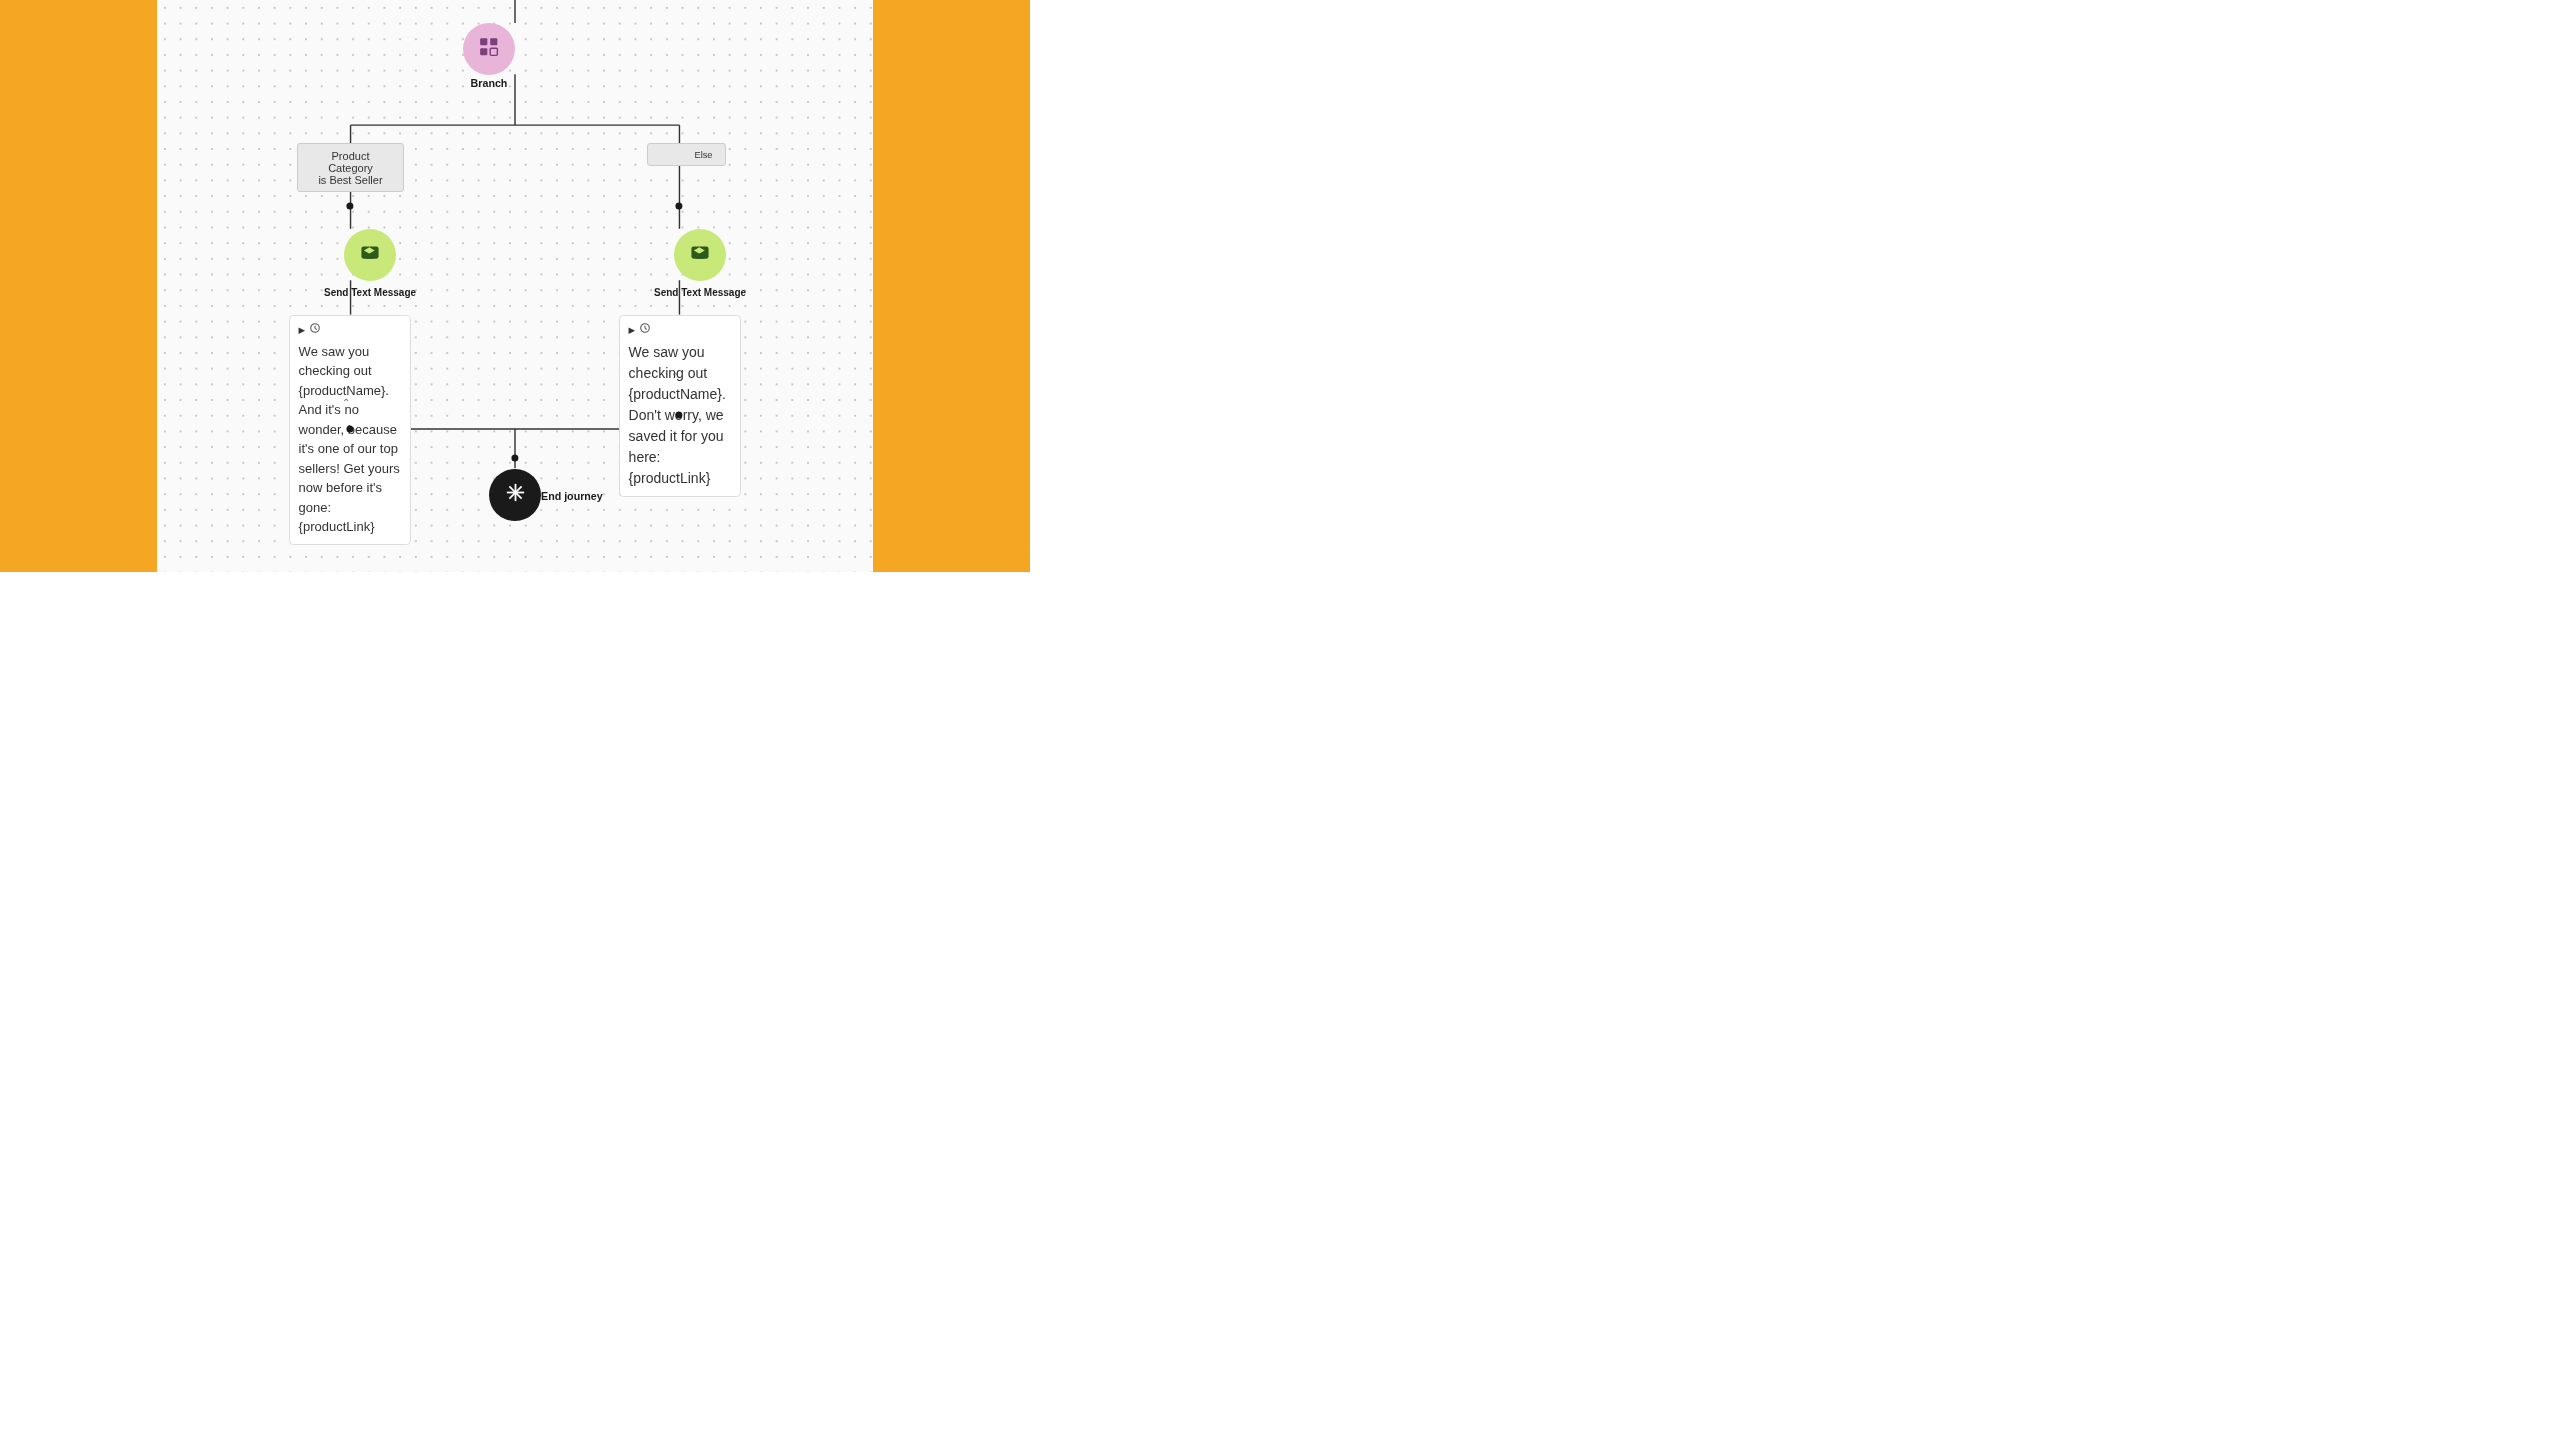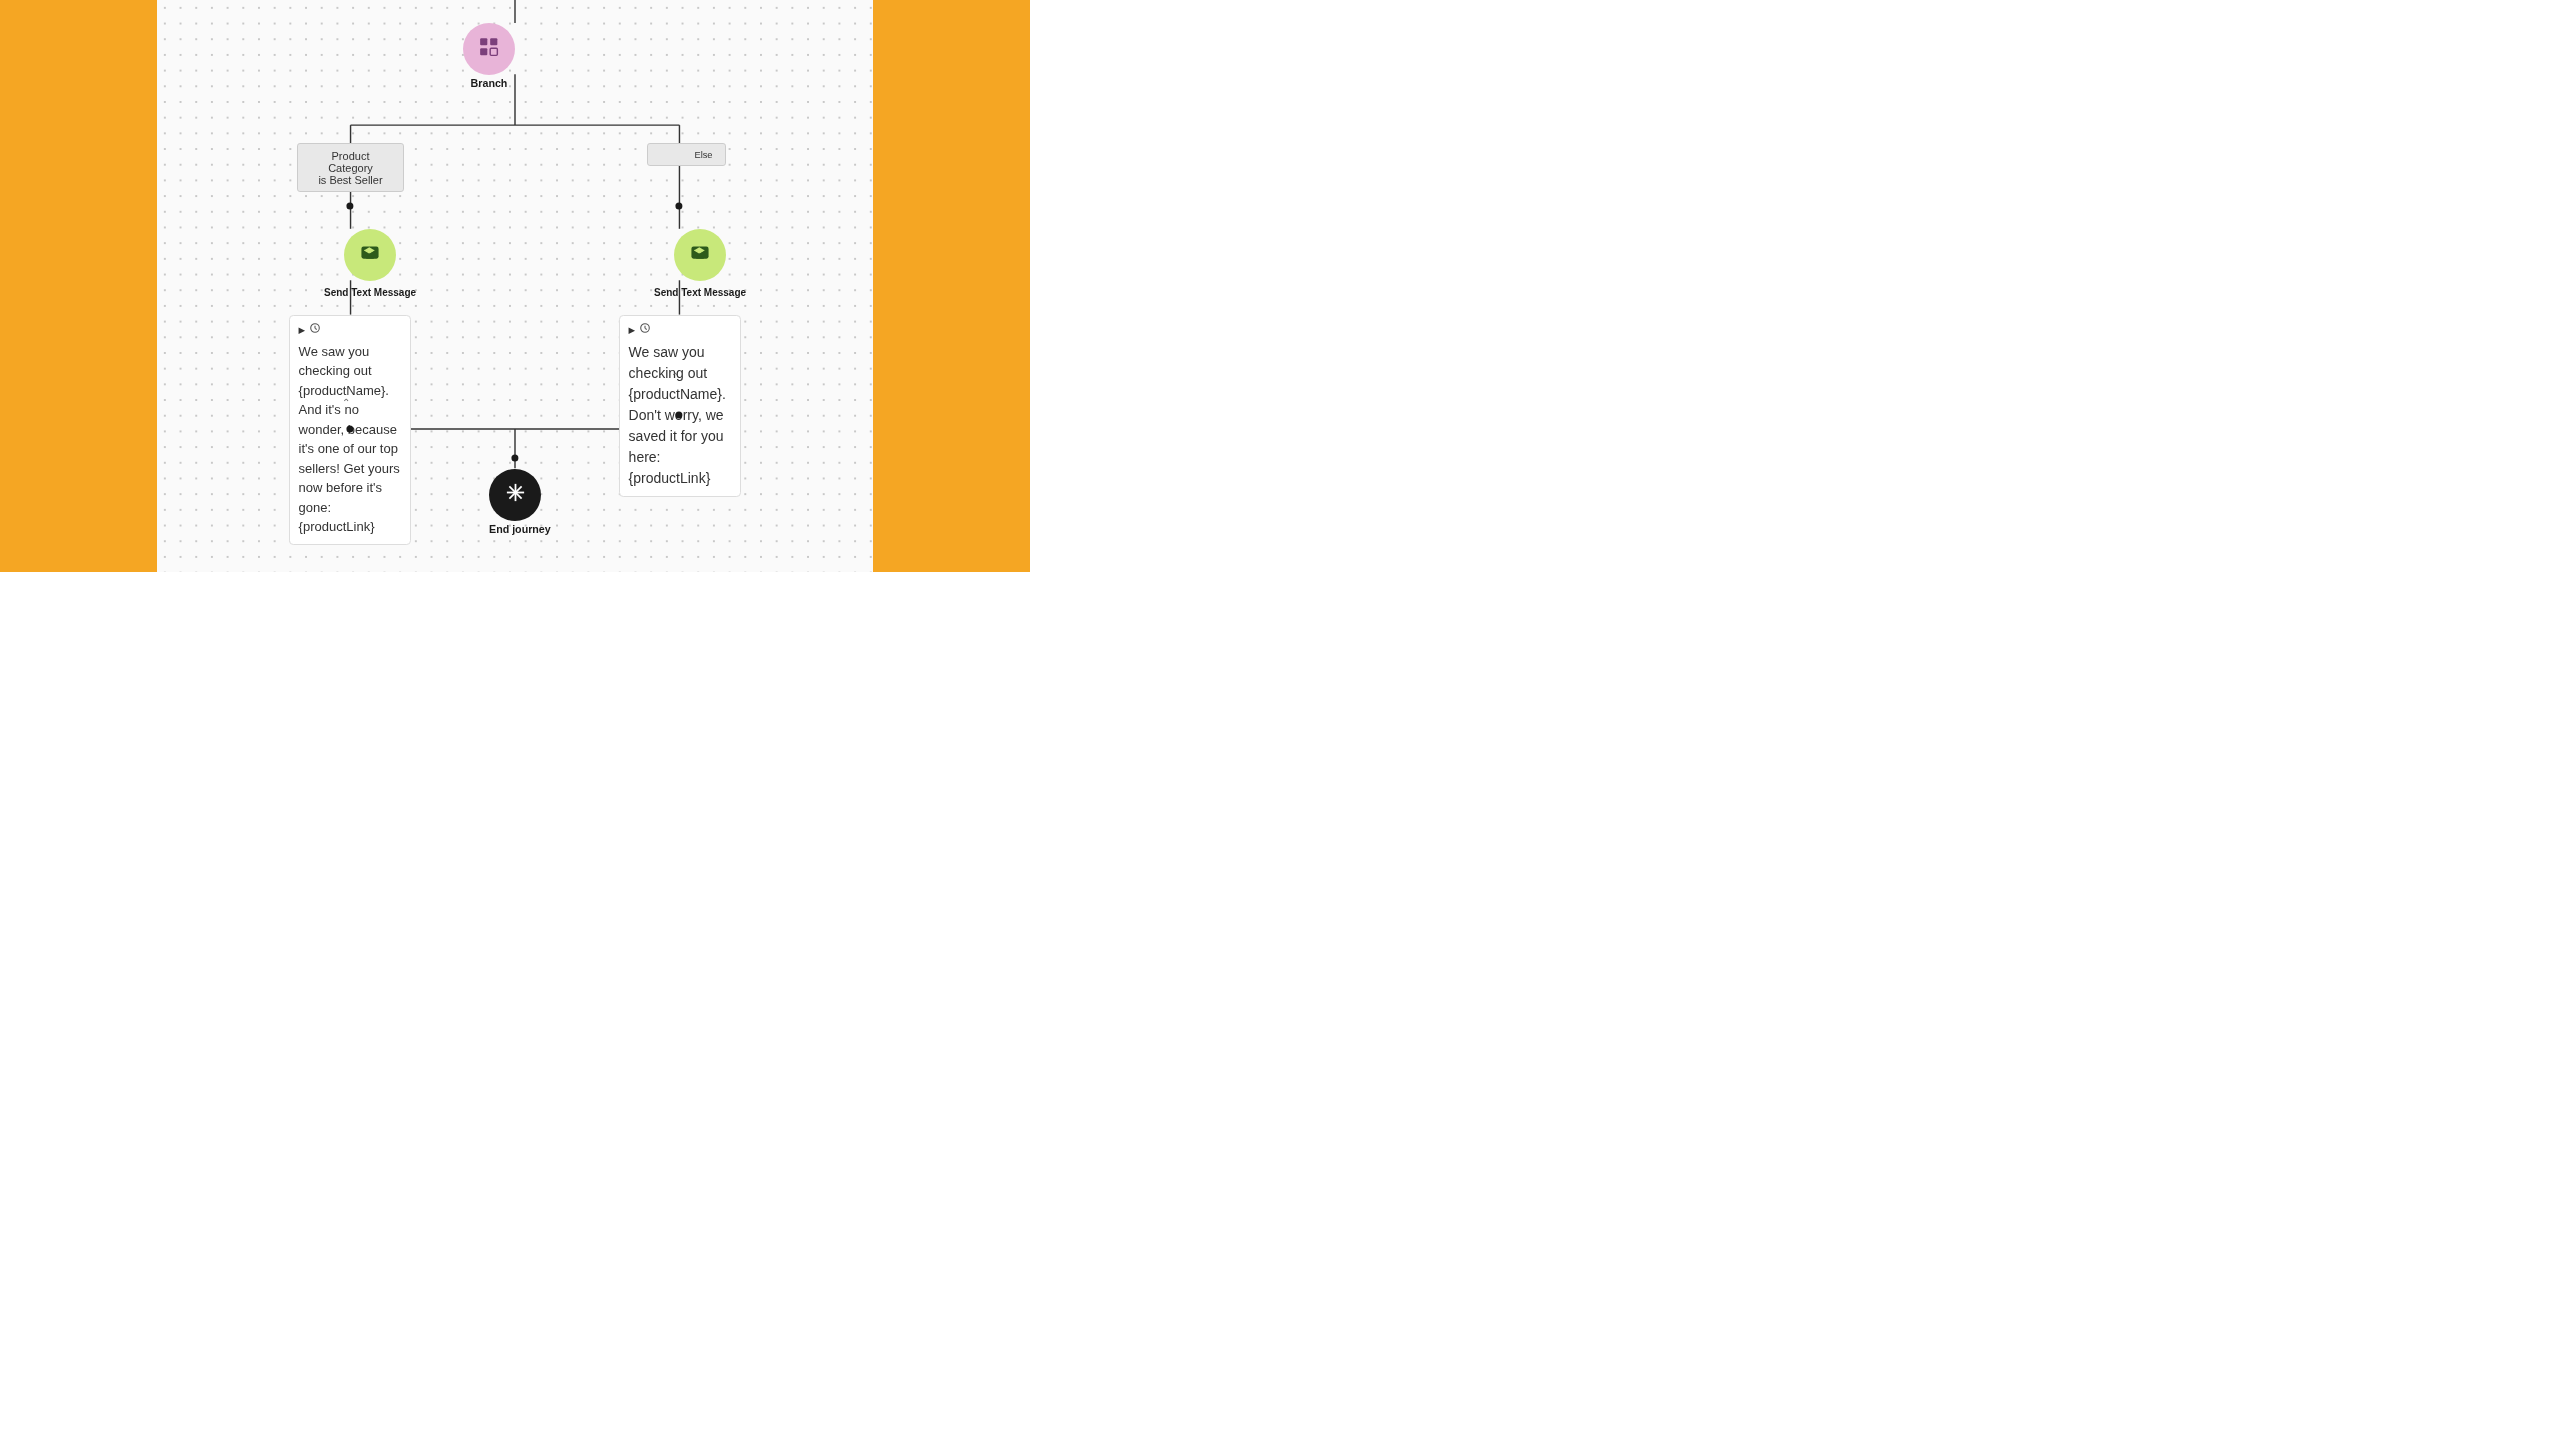--- a/index.html
+++ b/index.html
@@ -279,21 +279,21 @@
   </div>
 
   <span class="collapse-arrow" style="top:371px; left:514px;">⌃</span>
 
   <div class="dot" style="position:absolute; top:429px; left:193px;"></div>
 
   <div class="dot" style="position:absolute; top:415px; left:522px;"></div>
 
   <div class="dot" style="position:absolute; top:458px; left:358px;"></div>
 
-  <div class="node" style="position:absolute; top:469px; left:332px; display:flex; flex-direction:column; align-items:flex-start;">
+  <div class="node" style="position:absolute; top:469px; left:332px; display:flex; flex-direction:row; align-items:center;">
     <div class="circle-node end-circle">
       <span class="end-icon">
         <svg width="23" height="23" viewBox="0 0 32 32">
           <line x1="16" y1="4" x2="16" y2="28" stroke="white" stroke-width="2.5"></line>
           <line x1="4" y1="16" x2="28" y2="16" stroke="white" stroke-width="2.5"></line>
           <line x1="7.5" y1="7.5" x2="24.5" y2="24.5" stroke="white" stroke-width="2.5"></line>
           <line x1="24.5" y1="7.5" x2="7.5" y2="24.5" stroke="white" stroke-width="2.5"></line>
         </svg>
       </span>
     </div>

